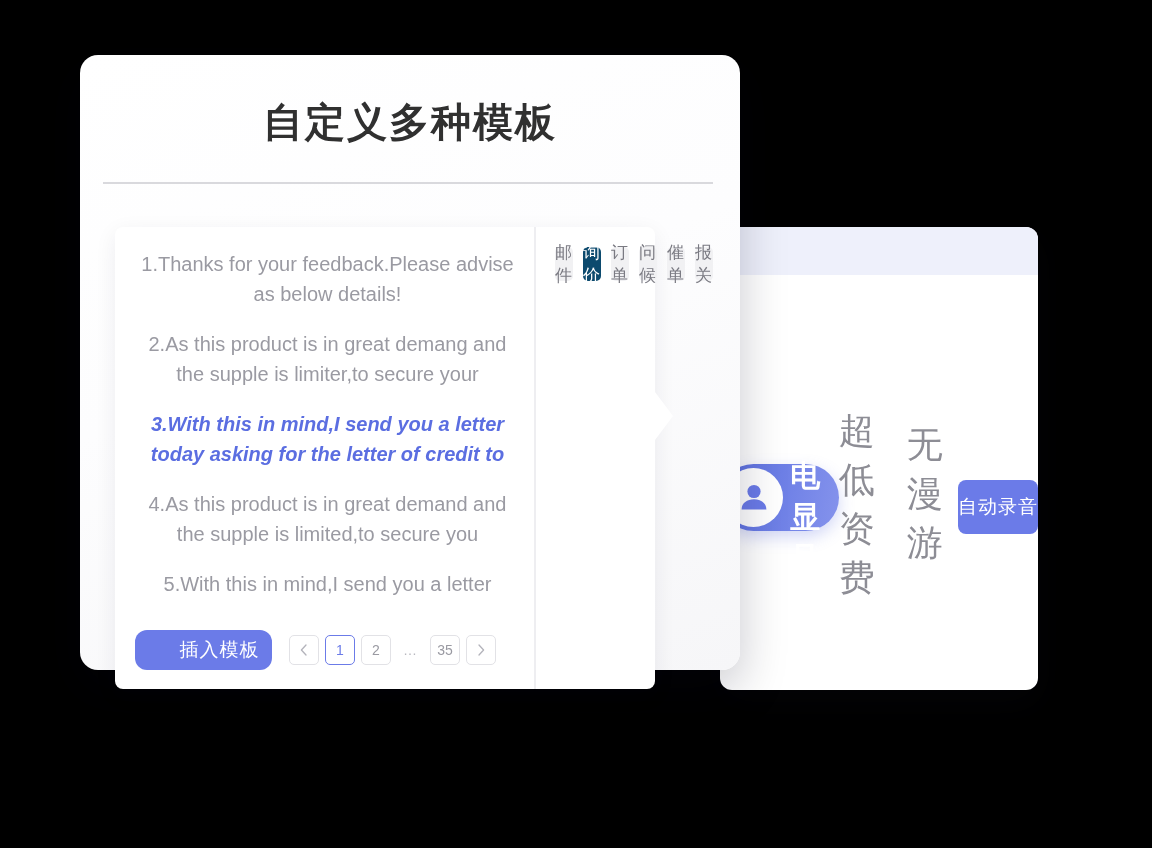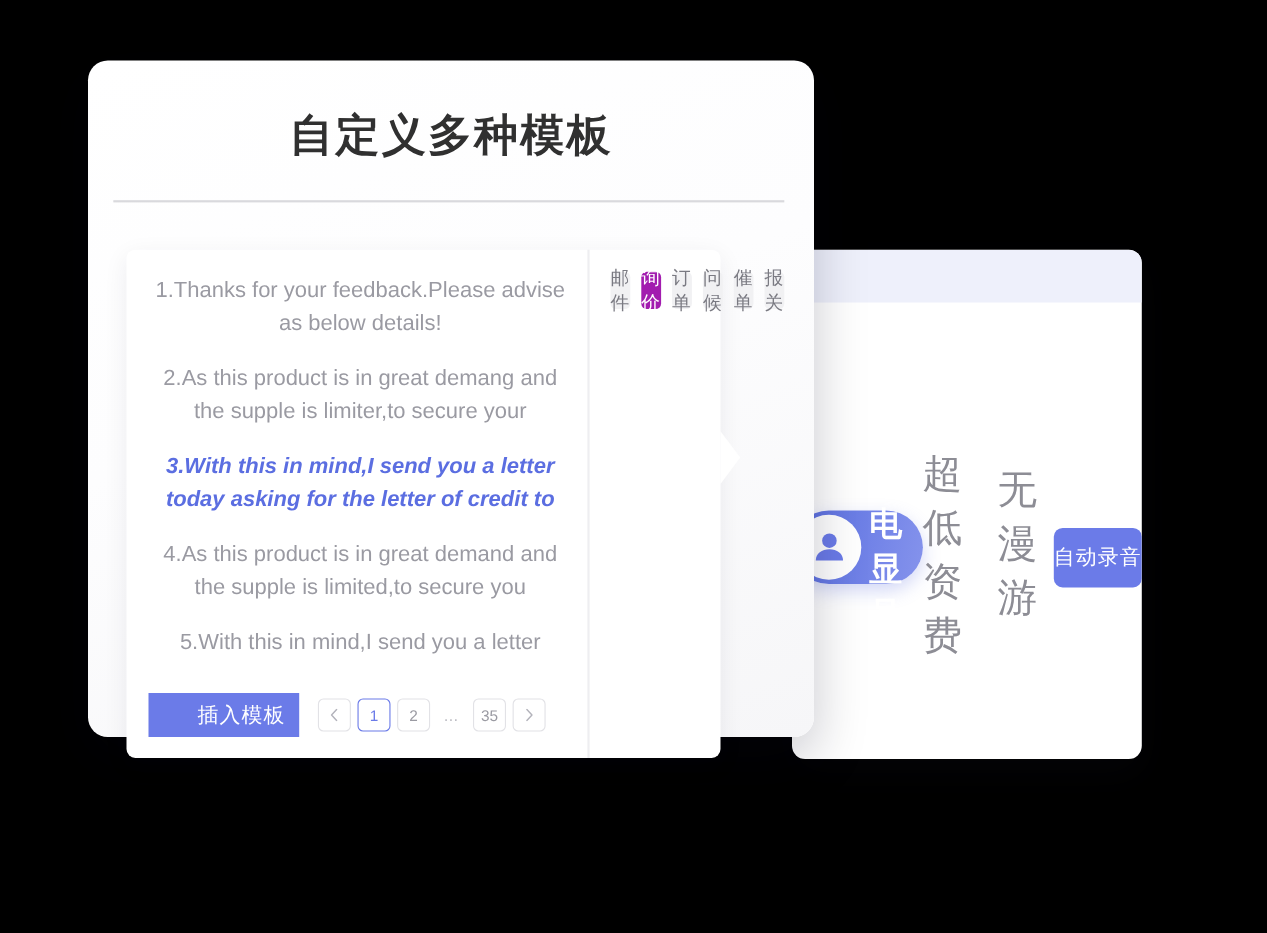--- a/index.html
+++ b/index.html
@@ -208,37 +208,37 @@
     background: #f1f1f3;
     color: #7a7a82;
     font-size: 17px;
     display: flex;
     align-items: center;
     justify-content: center;
     cursor: pointer;
     letter-spacing: 1px;
   }
   .tag-chip.active {
-    background: #a21caf;
+    background: #0c4a6e;
     color: #ffffff;
   }
 
   
   .panel-footer {
     position: absolute;
     left: 20px;
     bottom: 19px;
     display: flex;
     align-items: center;
   }
   .insert-button {
     width: 137px;
     height: 40px;
     border: none;
-    border-radius: 0;
+    border-radius: 12px;
     background: #6b7be8;
     color: #ffffff;
     font-family: inherit;
     font-size: 19px;
     letter-spacing: 1px;
     cursor: pointer;
     padding-left: 32px;
   }
   .pagination {
     display: flex;

